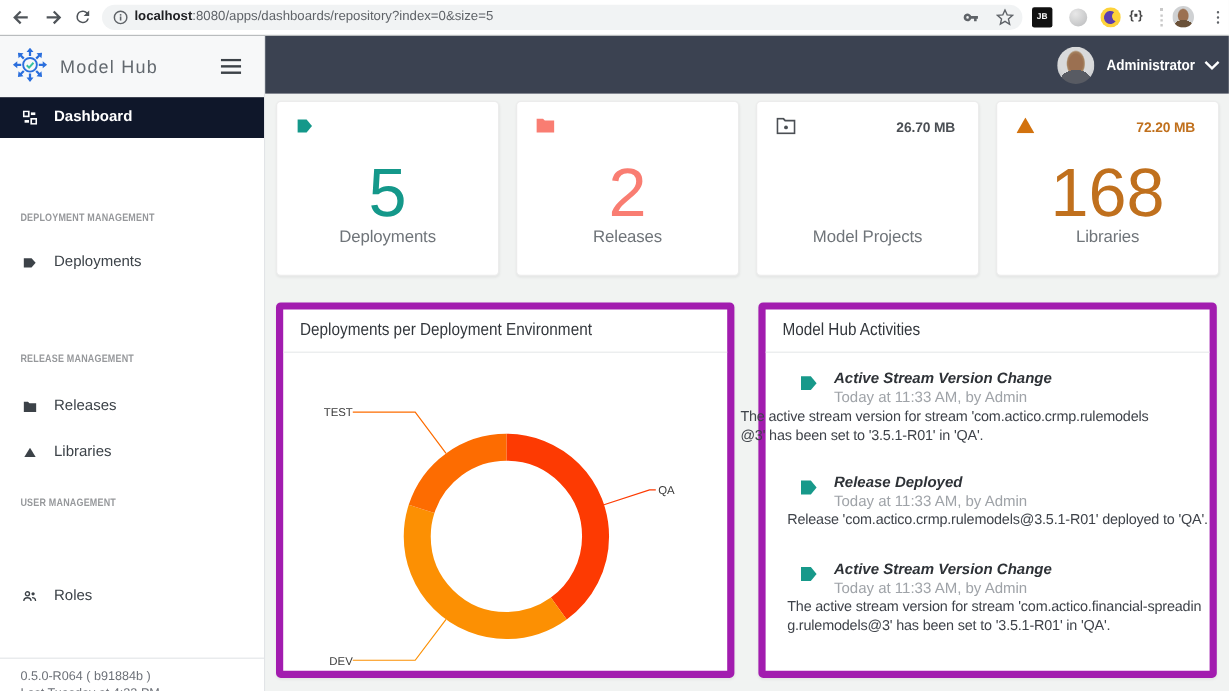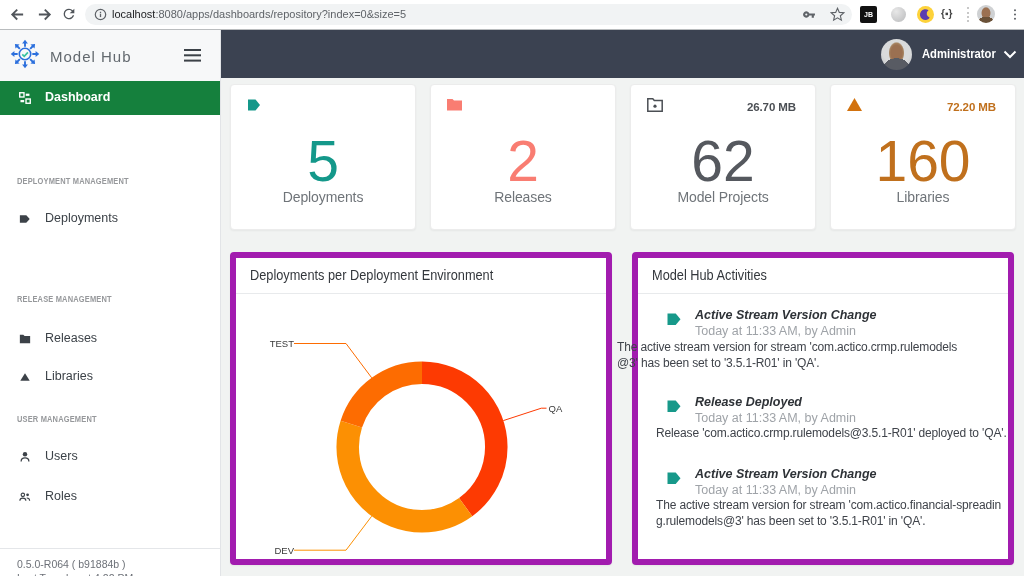--- a/index.html
+++ b/index.html
@@ -4,30 +4,30 @@
 <style>
 * { margin:0; padding:0; box-sizing:border-box; }
 html,body { width:1024px; height:576px; overflow:hidden; font-family:"Liberation Sans",sans-serif; background:#f1f3f2; }
 .abs { position:absolute; }
 
 
 #chrome { position:absolute; top:0; left:0; width:1024px; height:30px; background:#ffffff; border-bottom:1px solid #b9bcbe; }
 #chrome svg { position:absolute; }
 #pill { position:absolute; left:85px; top:4px; width:767px; height:21px; border-radius:11px; background:#f1f3f4; }
 #url { position:absolute; left:112px; top:8px; font-size:11px; color:#5f6368; white-space:nowrap; }
-#url b { color:#202124; font-weight:normal; }
+#url b { color:#202124; font-weight:bold; }
 
 
 #sidebar { position:absolute; top:30px; left:0; width:221px; height:546px; background:#ffffff; border-right:1px solid #e2e4e7; }
 #sbheader { position:absolute; top:0; left:0; width:220px; height:51px; background:#f7f8f9; }
 #sbtitle { position:absolute; left:50px; top:18px; font-size:15px; color:#63696f; letter-spacing:1px; }
 .navitem { position:absolute; left:0; width:220px; height:38px; color:#3c4248; font-size:12.5px; }
 .navitem .ic { position:absolute; left:19px; top:50%; margin-top:-6px; width:12px; height:12px; }
 .navitem .tx { position:absolute; left:45px; top:50%; margin-top:-8px; }
-.navitem.active { background:#15803d; color:#ffffff; }
+.navitem.active { background:#0f172a; color:#ffffff; }
 .navhead { position:absolute; left:17px; width:240px; font-size:9px; font-weight:bold; color:#96989b; letter-spacing:0.2px; transform:scaleX(0.83); transform-origin:0 0; }
 #sbver { position:absolute; left:0; top:518px; width:220px; border-top:1px solid #e4e6e9; padding:8px 0 0 17px; font-size:10.5px; color:#6d7178; line-height:14px; }
 
 
 #topbar { position:absolute; top:30px; left:221px; width:803px; height:48px; background:#3b4251; }
 #admintext { position:absolute; left:701px; top:17px; font-size:12.5px; font-weight:bold; color:#ffffff; transform:scaleX(0.9); transform-origin:0 0; }
 
 
 .card { position:absolute; top:84px; width:186px; height:146px; background:#ffffff; border:1px solid #ececec; border-radius:4px; box-shadow:0 1px 2px rgba(0,0,0,0.05); }
 .card .num { position:absolute; top:48px; left:0; width:100%; text-align:center; font-size:57px; line-height:57px; font-weight:normal; }
@@ -136,27 +136,20 @@
       </svg>
     <span class="tx">Releases</span>
   </div>
   <div class="navitem" style="top:328px;">
     <svg class="ic" viewBox="0 0 14 14">
         <path d="M7 2.5l5.5 9h-11z" fill="#3c4248"></path>
       </svg>
     <span class="tx">Libraries</span>
   </div>
   <div class="navhead" style="top:384px;">USER MANAGEMENT</div>
-  <div class="navitem" style="top:408px;">
-    <svg class="ic" viewBox="0 0 14 14">
-        <circle cx="7" cy="3.8" r="2.6" fill="#3c4248"></circle>
-        <path d="M2.5 12.2c0-2.6 2-4.1 4.5-4.1s4.5 1.5 4.5 4.1" fill="none" stroke="#3c4248" stroke-width="1.5"></path>
-      </svg>
-    <span class="tx">Users</span>
-  </div>
   <div class="navitem" style="top:448px;">
     <svg class="ic" viewBox="0 0 14 14">
         <circle cx="4.5" cy="4.5" r="2" fill="none" stroke="#3c4248" stroke-width="1.3"></circle>
         <circle cx="10" cy="4.5" r="1.6" fill="#3c4248"></circle>
         <path d="M1 11.5c0-2 1.5-3.2 3.5-3.2s3.5 1.2 3.5 3.2" fill="none" stroke="#3c4248" stroke-width="1.3"></path>
         <path d="M9 8.2c2 0 3.4 1.2 3.4 3.3" fill="none" stroke="#3c4248" stroke-width="1.3"></path>
       </svg>
     <span class="tx">Roles</span>
   </div>
   <div id="sbver">0.5.0-R064 ( b91884b )<br>Last Tuesday at 4:22 PM</div>
@@ -186,29 +179,28 @@
     </svg>
   <div class="num" style="color:#f97d72;">2</div>
   <div class="lbl">Releases</div>
 </div>
 <div class="card" style="left:630px;">
   <svg class="cic" width="16" height="14" viewBox="0 0 16 14">
       <path d="M.8.8h5l1.5 1.7h7.9v10.7H.8z" fill="none" stroke="#4b4f54" stroke-width="1.5"></path>
       <circle cx="8" cy="8.2" r="1.6" fill="#4b4f54"></circle>
     </svg>
   <div class="mb" style="color:#4b4f54;">26.70 MB</div>
-  <div class="num" style="color:#55585e;">62</div>
   <div class="lbl">Model Projects</div>
 </div>
 <div class="card" style="left:830px;">
   <svg class="cic" width="15" height="13" viewBox="0 0 15 13">
       <path d="M7.5 0L15 13H0z" fill="#d2720e"></path>
     </svg>
   <div class="mb" style="color:#c0701d;">72.20 MB</div>
-  <div class="num" style="color:#c0701d;">160</div>
+  <div class="num" style="color:#c0701d;">168</div>
   <div class="lbl">Libraries</div>
 </div>
 
 <div class="panel" style="left:230px;">
   <div class="phead">
       <span>Deployments per Deployment Environment</span>
     </div>
 </div>
 <svg class="abs" style="left:230px;top:252px" width="382" height="313">
   <g transform="rotate(-90 192 195)">

